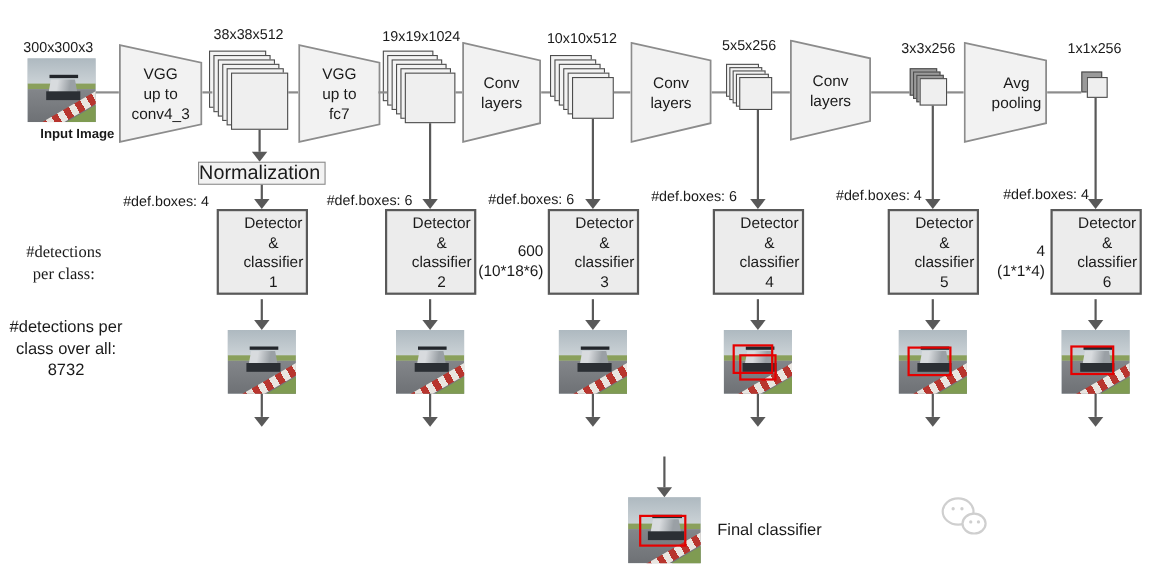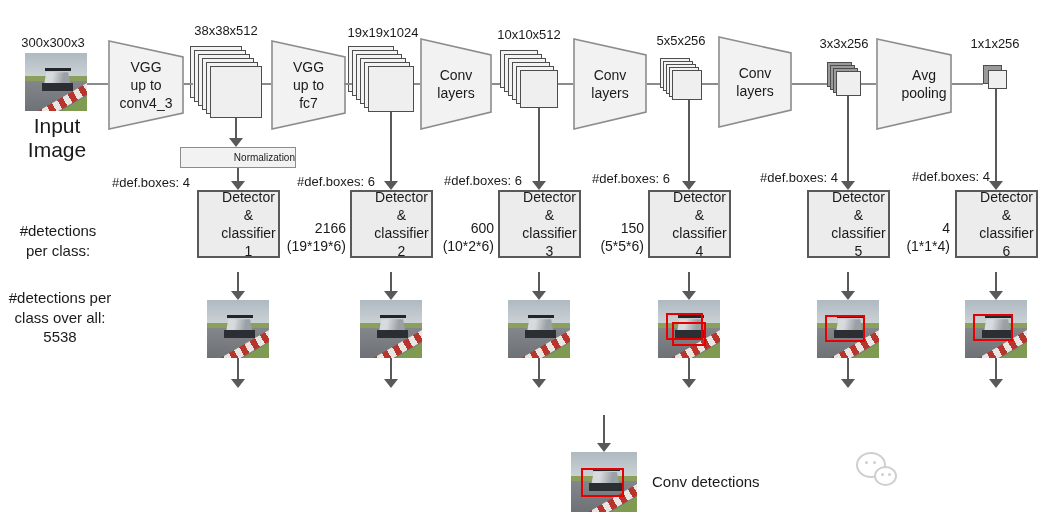--- a/index.html
+++ b/index.html
@@ -12,22 +12,22 @@
   .rightal{text-align:right;font-size:14px;line-height:1.3;}
   
   .trap-label{display:flex;align-items:center;justify-content:center;text-align:center;
               font-size:14px;line-height:1.3;white-space:pre-line;}
   
   .sheet{position:absolute;background:#f3f3f3;border:1.5px solid #4d4d4d;box-sizing:border-box;}
   .sheet.dark{background:#9a9a9a;}
   .sheet.front{background:#efefef;}
   
   .normbox{background:#f2f2f2;border:1.5px solid #8c8c8c;box-sizing:border-box;
-           display:flex;align-items:center;justify-content:flex-end;font-size:10px;}
-  .detbox{width:83px;height:68px;background:#ececec;border:2px solid #595959;box-sizing:border-box;
+           display:flex;align-items:center;justify-content:flex-start;font-size:18px;}
+  .detbox{width:83px;height:78px;background:#ececec;border:2px solid #595959;box-sizing:border-box;
           display:flex;align-items:center;justify-content:center;text-align:center;
           font-size:14px;line-height:1.3;white-space:pre-line;padding-left:20px;}
   .nmsbar{background:#f2f2f2;border:2px solid #7f7f7f;box-sizing:border-box;
           display:flex;align-items:center;justify-content:center;font-size:15px;}
   
   .hline{position:absolute;height:2px;background:#8c8c8c;}
   .vline{position:absolute;width:2px;background:#595959;}
   .ahead{position:absolute;width:0;height:0;border-left:7px solid transparent;
          border-right:7px solid transparent;border-top:9px solid #595959;}
   
@@ -58,21 +58,21 @@
   <div class="car" style="left:25px;top:53px;width:62px;height:58px;">
     <div class="sky"></div>
     <div class="strip"></div>
     <div class="track"></div>
     <div class="curb"></div>
     <div class="grassR"></div>
     <div class="wing"></div>
     <div class="body"></div>
     <div class="base"></div>
   </div>
-  <div class="abs" style="left:10px;top:114px;width:94px;text-align:center;font-size:21px;">Input Image</div>
+  <div class="abs" style="left:10px;top:114px;width:94px;text-align:right;font-size:12px;font-weight:bold;">Input Image</div>
 
   <svg class="abs" style="left:108px;top:40px;" width="77" height="91">
       <polygon points="1,1 75,17 75,73 1,89" fill="#f2f2f2" stroke="#8c8c8c" stroke-width="1.6"></polygon>
     </svg>
   <div class="abs trap-label" style="left:108px;top:40px;width:76px;height:90px;">VGG
 up to
 conv4_3</div>
 
   <svg class="abs" style="left:271px;top:40px;" width="76" height="91">
       <polygon points="1,1 74,17 74,73 1,89" fill="#f2f2f2" stroke="#8c8c8c" stroke-width="1.6"></polygon>
@@ -205,34 +205,30 @@
   <div class="abs detbox" style="left:648px;top:190px;">Detector
 &amp;
 classifier 4</div>
   <div class="abs detbox" style="left:807px;top:190px;">Detector
 &amp;
 classifier 5</div>
   <div class="abs detbox" style="left:955px;top:190px;">Detector
 &amp;
 classifier 6</div>
 
-  <div class="abs rightal pre" style="left:258px;top:219px;width:88px;">2166
-(19*19*6)</div>
   <div class="abs rightal pre" style="left:406px;top:219px;width:88px;">600
-(10*2*6)</div>
-  <div class="abs rightal pre" style="left:556px;top:219px;width:88px;">150
-(5*5*6)</div>
+(10*18*6)</div>
   <div class="abs rightal pre" style="left:862px;top:219px;width:88px;">4
 (1*1*4)</div>
 
-  <div class="abs lbl15 pre" style="left:6px;top:221px;width:104px;">#detections
+  <div class="abs lbl15 pre" style="left:6px;top:221px;width:104px;font-family:Liberation Serif, serif;">#detections
 per class:</div>
   <div class="abs lbl15 pre" style="left:2px;top:288px;width:116px;">#detections per
 class over all:
-5538</div>
+8732</div>
 
   <div class="vline" style="left:237px;top:272px;height:19px;"></div>
     <div class="ahead" style="left:231px;top:291px;"></div>
   <div class="vline" style="left:390px;top:272px;height:19px;"></div>
     <div class="ahead" style="left:384px;top:291px;"></div>
   <div class="vline" style="left:538px;top:272px;height:19px;"></div>
     <div class="ahead" style="left:532px;top:291px;"></div>
   <div class="vline" style="left:688px;top:272px;height:19px;"></div>
     <div class="ahead" style="left:682px;top:291px;"></div>
   <div class="vline" style="left:847px;top:272px;height:19px;"></div>
@@ -326,21 +322,21 @@
     <div class="sky"></div>
       <div class="strip"></div>
       <div class="track"></div>
       <div class="curb"></div>
       <div class="grassR"></div>
       <div class="wing"></div>
       <div class="body"></div>
       <div class="base"></div>
     <div class="bb" style="left:10px;top:16px;width:43px;height:29px;"></div>
   </div>
-  <div class="abs" style="left:652px;top:473px;font-size:15px;">Conv detections</div>
+  <div class="abs" style="left:652px;top:473px;font-size:15px;">Final classifier</div>
 
   <div class="abs" style="left:856px;top:448px;width:200px;height:50px;">
     <div class="abs" style="left:0;top:2px;width:46px;height:42px;">
       <div class="bubble" style="left:0;top:2px;width:30px;height:26px;"></div>
       <div class="eye" style="left:9px;top:11px;"></div>
       <div class="eye" style="left:17px;top:11px;"></div>
       <div class="bubble" style="left:18px;top:16px;width:23px;height:20px;"></div>
       <div class="eye" style="left:25px;top:23px;"></div>
       <div class="eye" style="left:32px;top:23px;"></div>
     </div>

